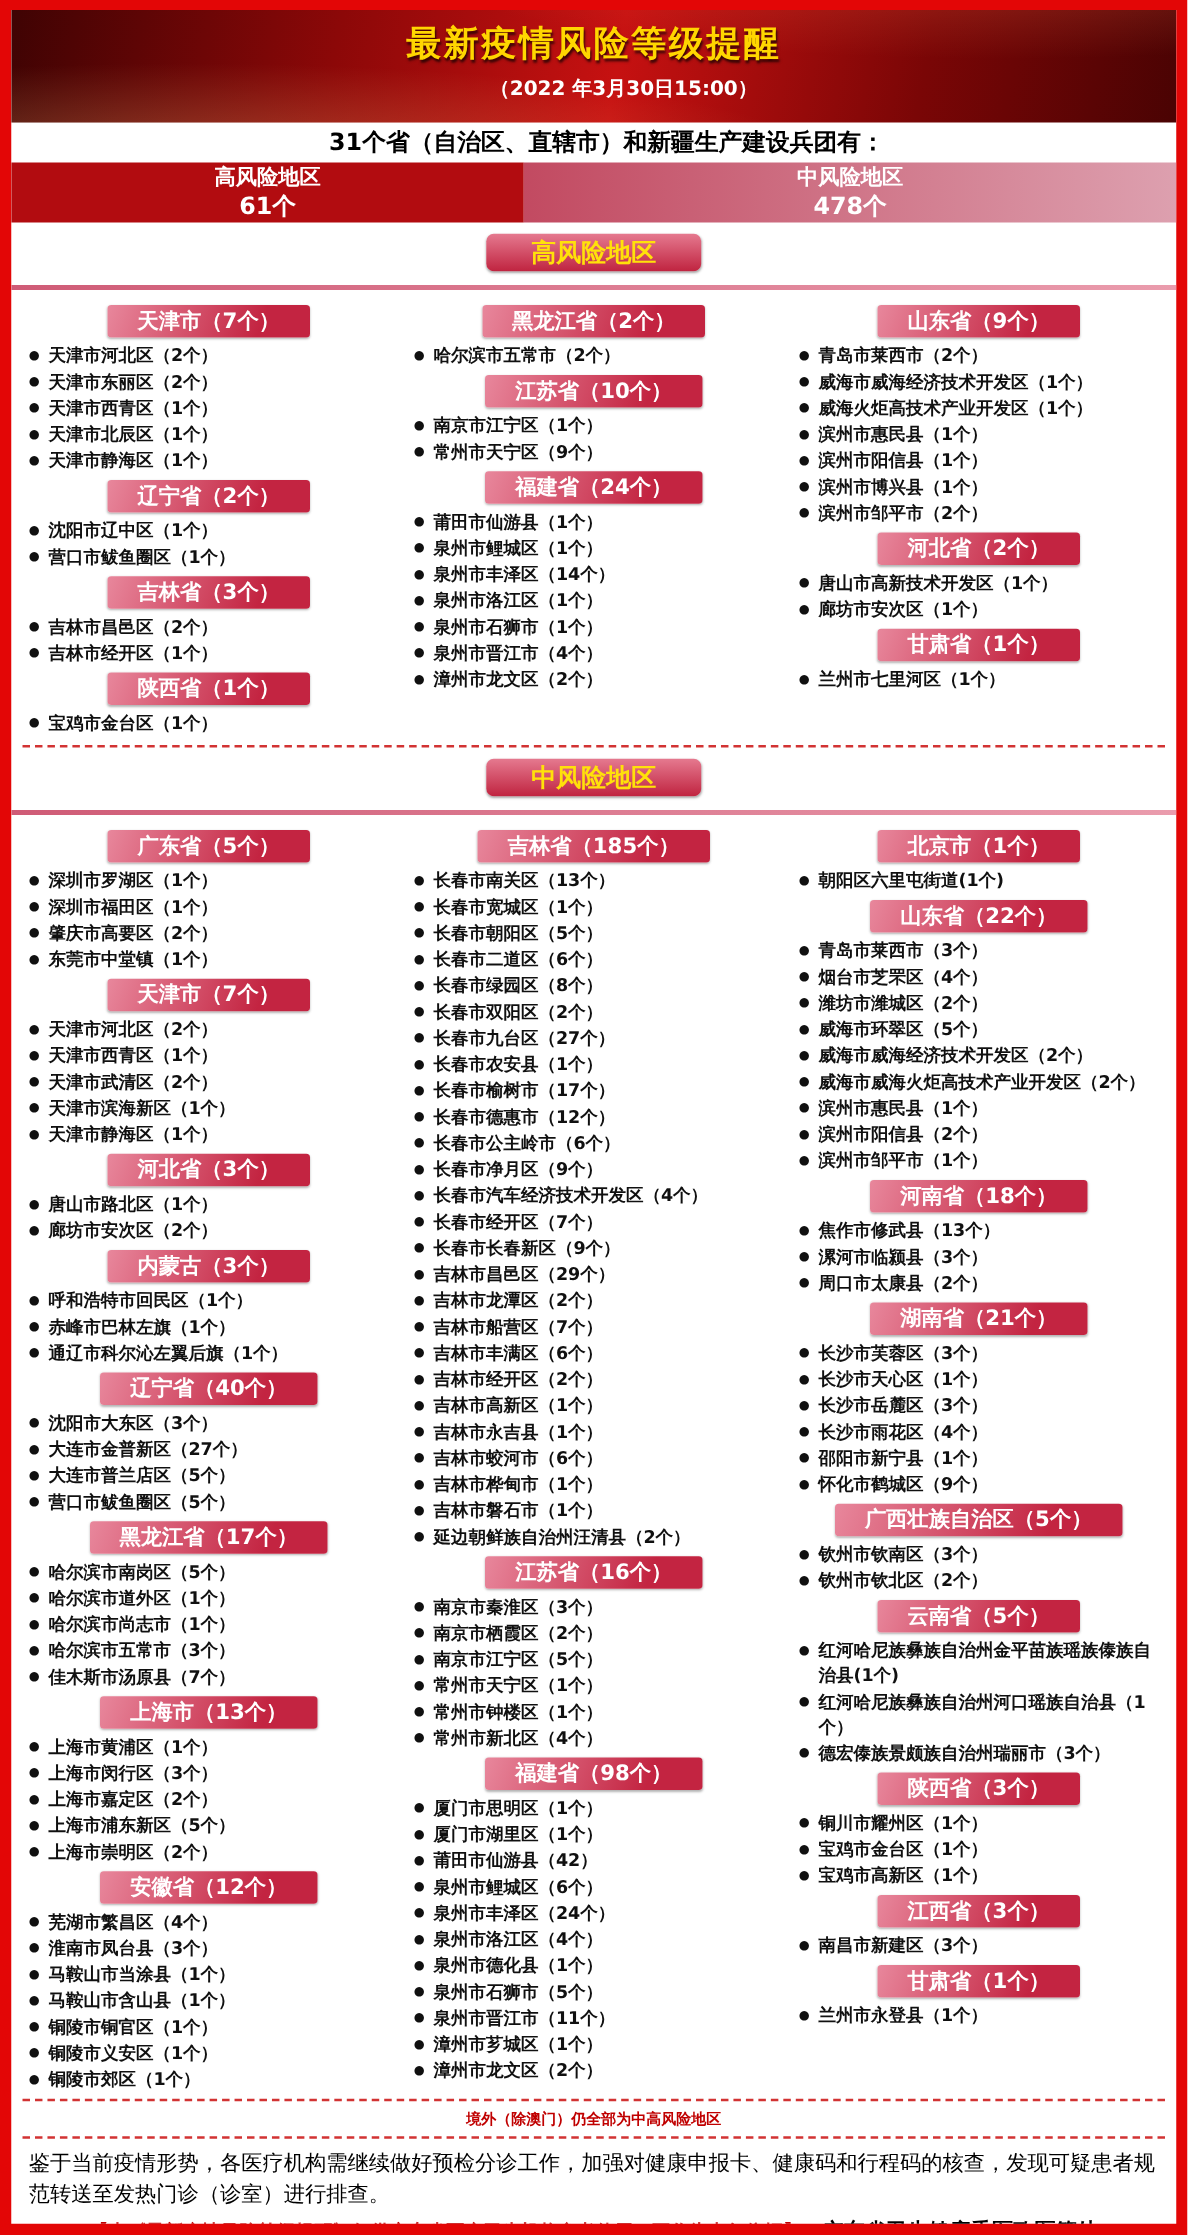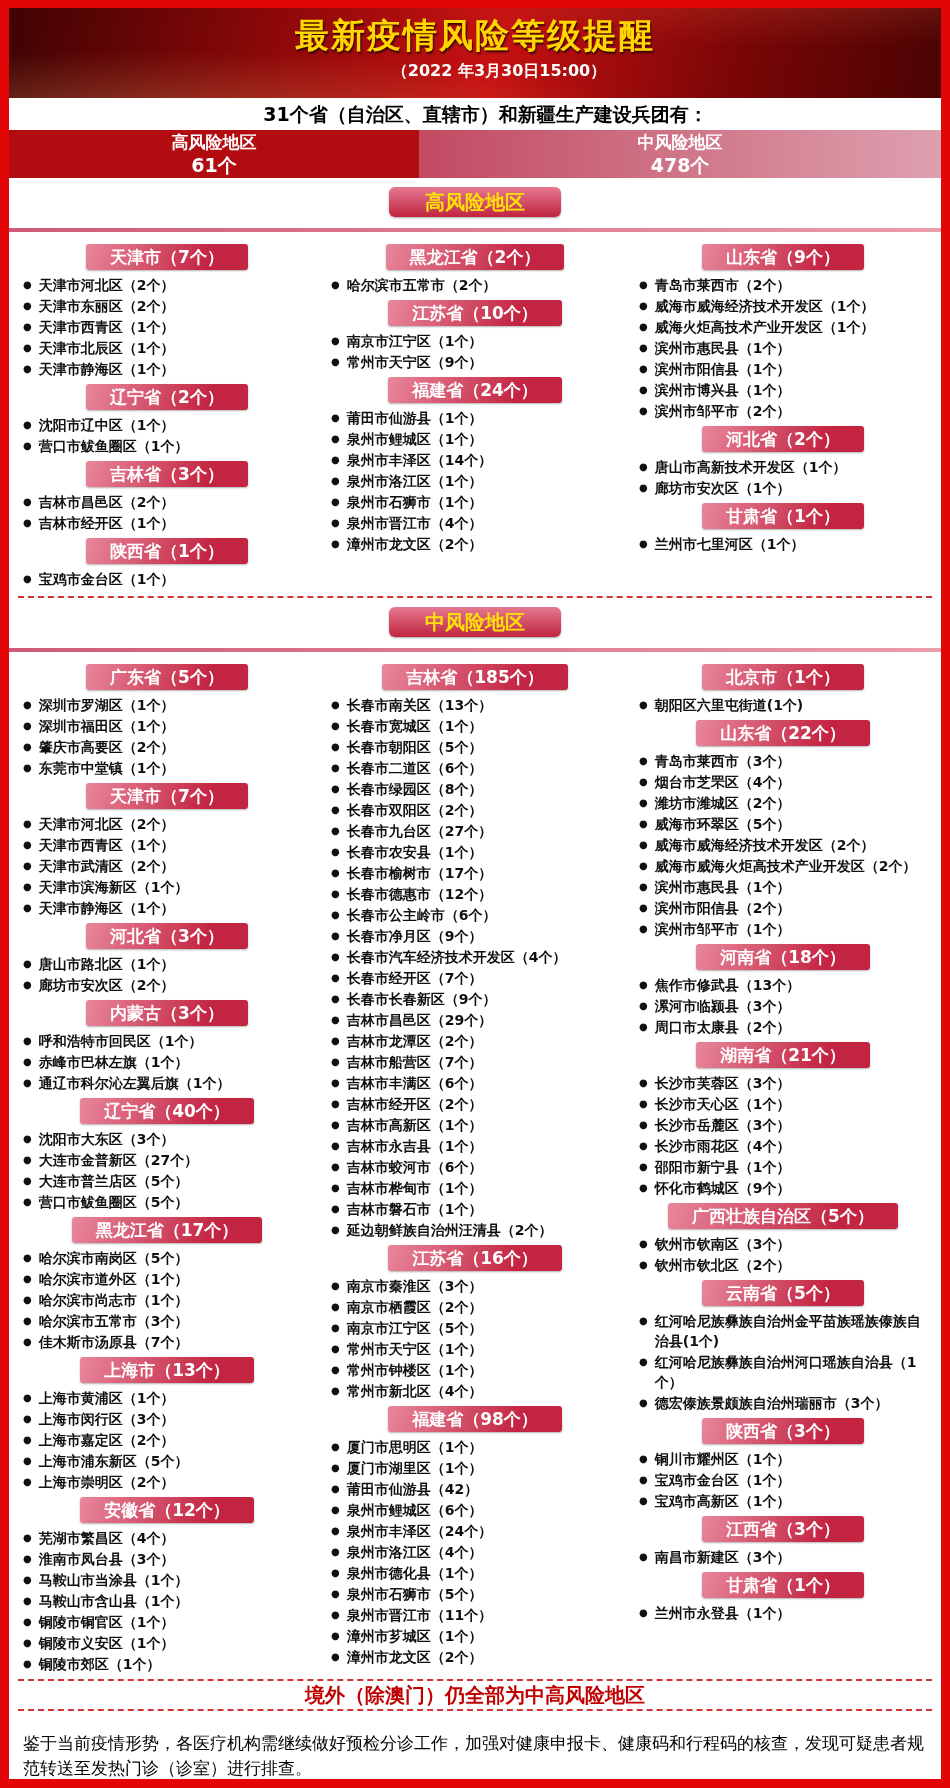--- a/index.html
+++ b/index.html
@@ -11,21 +11,21 @@
   }
   
   .banner{
     height:86px;flex:0 0 auto;text-align:center;
     background:
       radial-gradient(ellipse at 15% 130%, rgba(255,190,120,.30), transparent 45%),
       radial-gradient(ellipse at 85% -30%, rgba(255,120,80,.25), transparent 40%),
       linear-gradient(100deg,#3f0303 0%,#8c0808 28%,#c61111 52%,#7a0606 78%,#4a0303 100%);
     padding-top:4px;
   }
-  .banner-title{font-size:34px;line-height:46px;font-weight:bold;color:#ffd600;
+  .banner-title{font-size:28px;line-height:46px;font-weight:bold;color:#ffd600;
     text-shadow:1px 2px 2px rgba(0,0,0,.7);letter-spacing:2px;}
   .banner-date{font-size:16px;line-height:26px;font-weight:bold;color:#ffffff;padding-left:48px;}
   
   .intro{flex:0 0 auto;text-align:center;font-size:19px;font-weight:bold;color:#000;
     line-height:32px;height:32px;padding-left:21px;}
   
   .statbar{flex:0 0 auto;display:flex;height:48px;}
   .stat{display:flex;flex-direction:column;justify-content:center;text-align:center;color:#fff;font-weight:bold;}
   .stat .lbl{font-size:17px;line-height:23px;}
   .stat .cnt{font-size:19px;line-height:23px;}
@@ -46,21 +46,21 @@
   .pill{width:fit-content;margin:5px auto;padding:2px 24px;border-radius:3px;white-space:nowrap;
     background:linear-gradient(110deg,#e8879c 0%,#c32441 75%);
     color:#fff;font-weight:bold;font-size:17px;line-height:22px;
     box-shadow:0 1px 2px rgba(0,0,0,.3);}
   .item{display:flex;gap:7px;margin:1px 0;color:#101010;font-weight:bold;
     font-size:14px;line-height:20px;}
   .item .dot{flex:0 0 auto;font-size:10px;line-height:20px;}
   
   .grow{flex:1 1 auto;}
   .overseas{flex:0 0 auto;text-align:center;color:#c00000;font-weight:bold;
-    font-size:20px;line-height:24px;padding:2px 0;margin:4px 9px 16px;
+    font-size:12px;line-height:24px;padding:2px 0;margin:4px 9px 4px;
     border-top:2px dashed #d23333;border-bottom:2px dashed #d23333;}
   .advice{flex:0 0 auto;text-align:left;color:#000;font-size:17px;line-height:25px;
     padding:4px 14px 2px;}
   .bottom{flex:0 0 auto;display:flex;justify-content:center;align-items:center;
     gap:16px;padding:3px 10px 4px;}
   .bottom .red{color:#c00000;font-weight:bold;font-size:15px;line-height:22px;}
   .bottom .blk{color:#000;font-weight:bold;font-size:17px;line-height:22px;white-space:nowrap;}
 </style>
 </head>
 <body>

